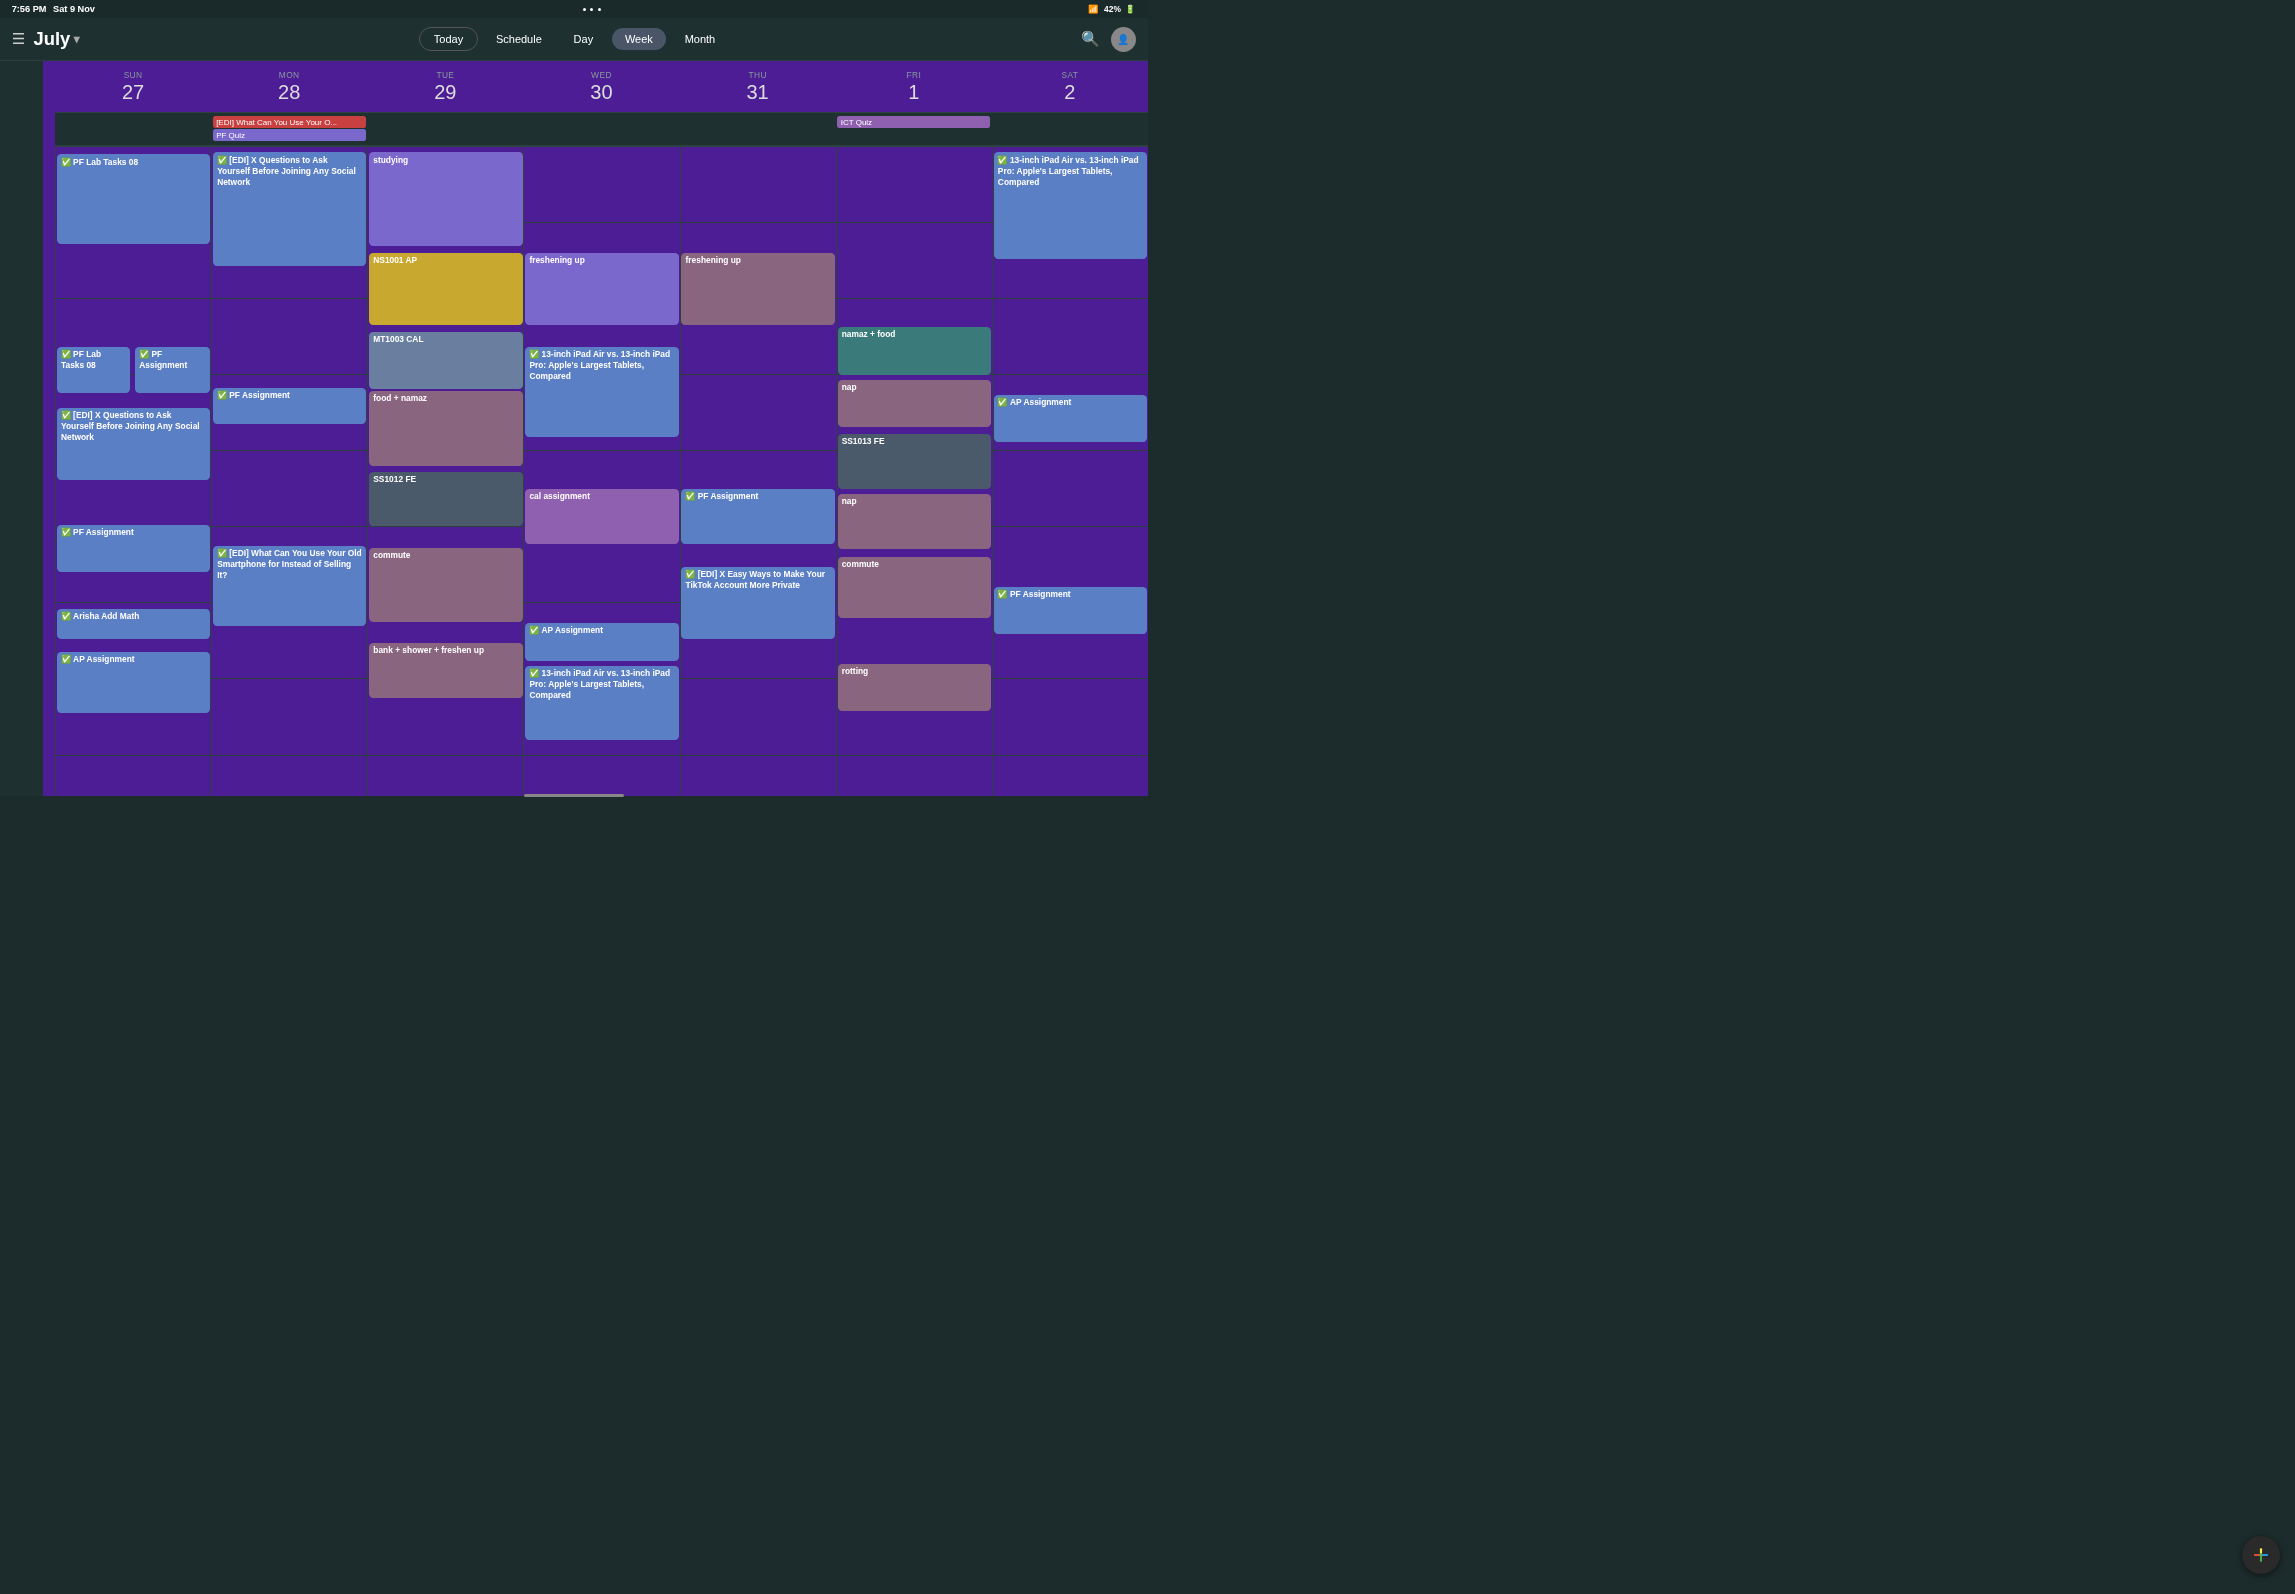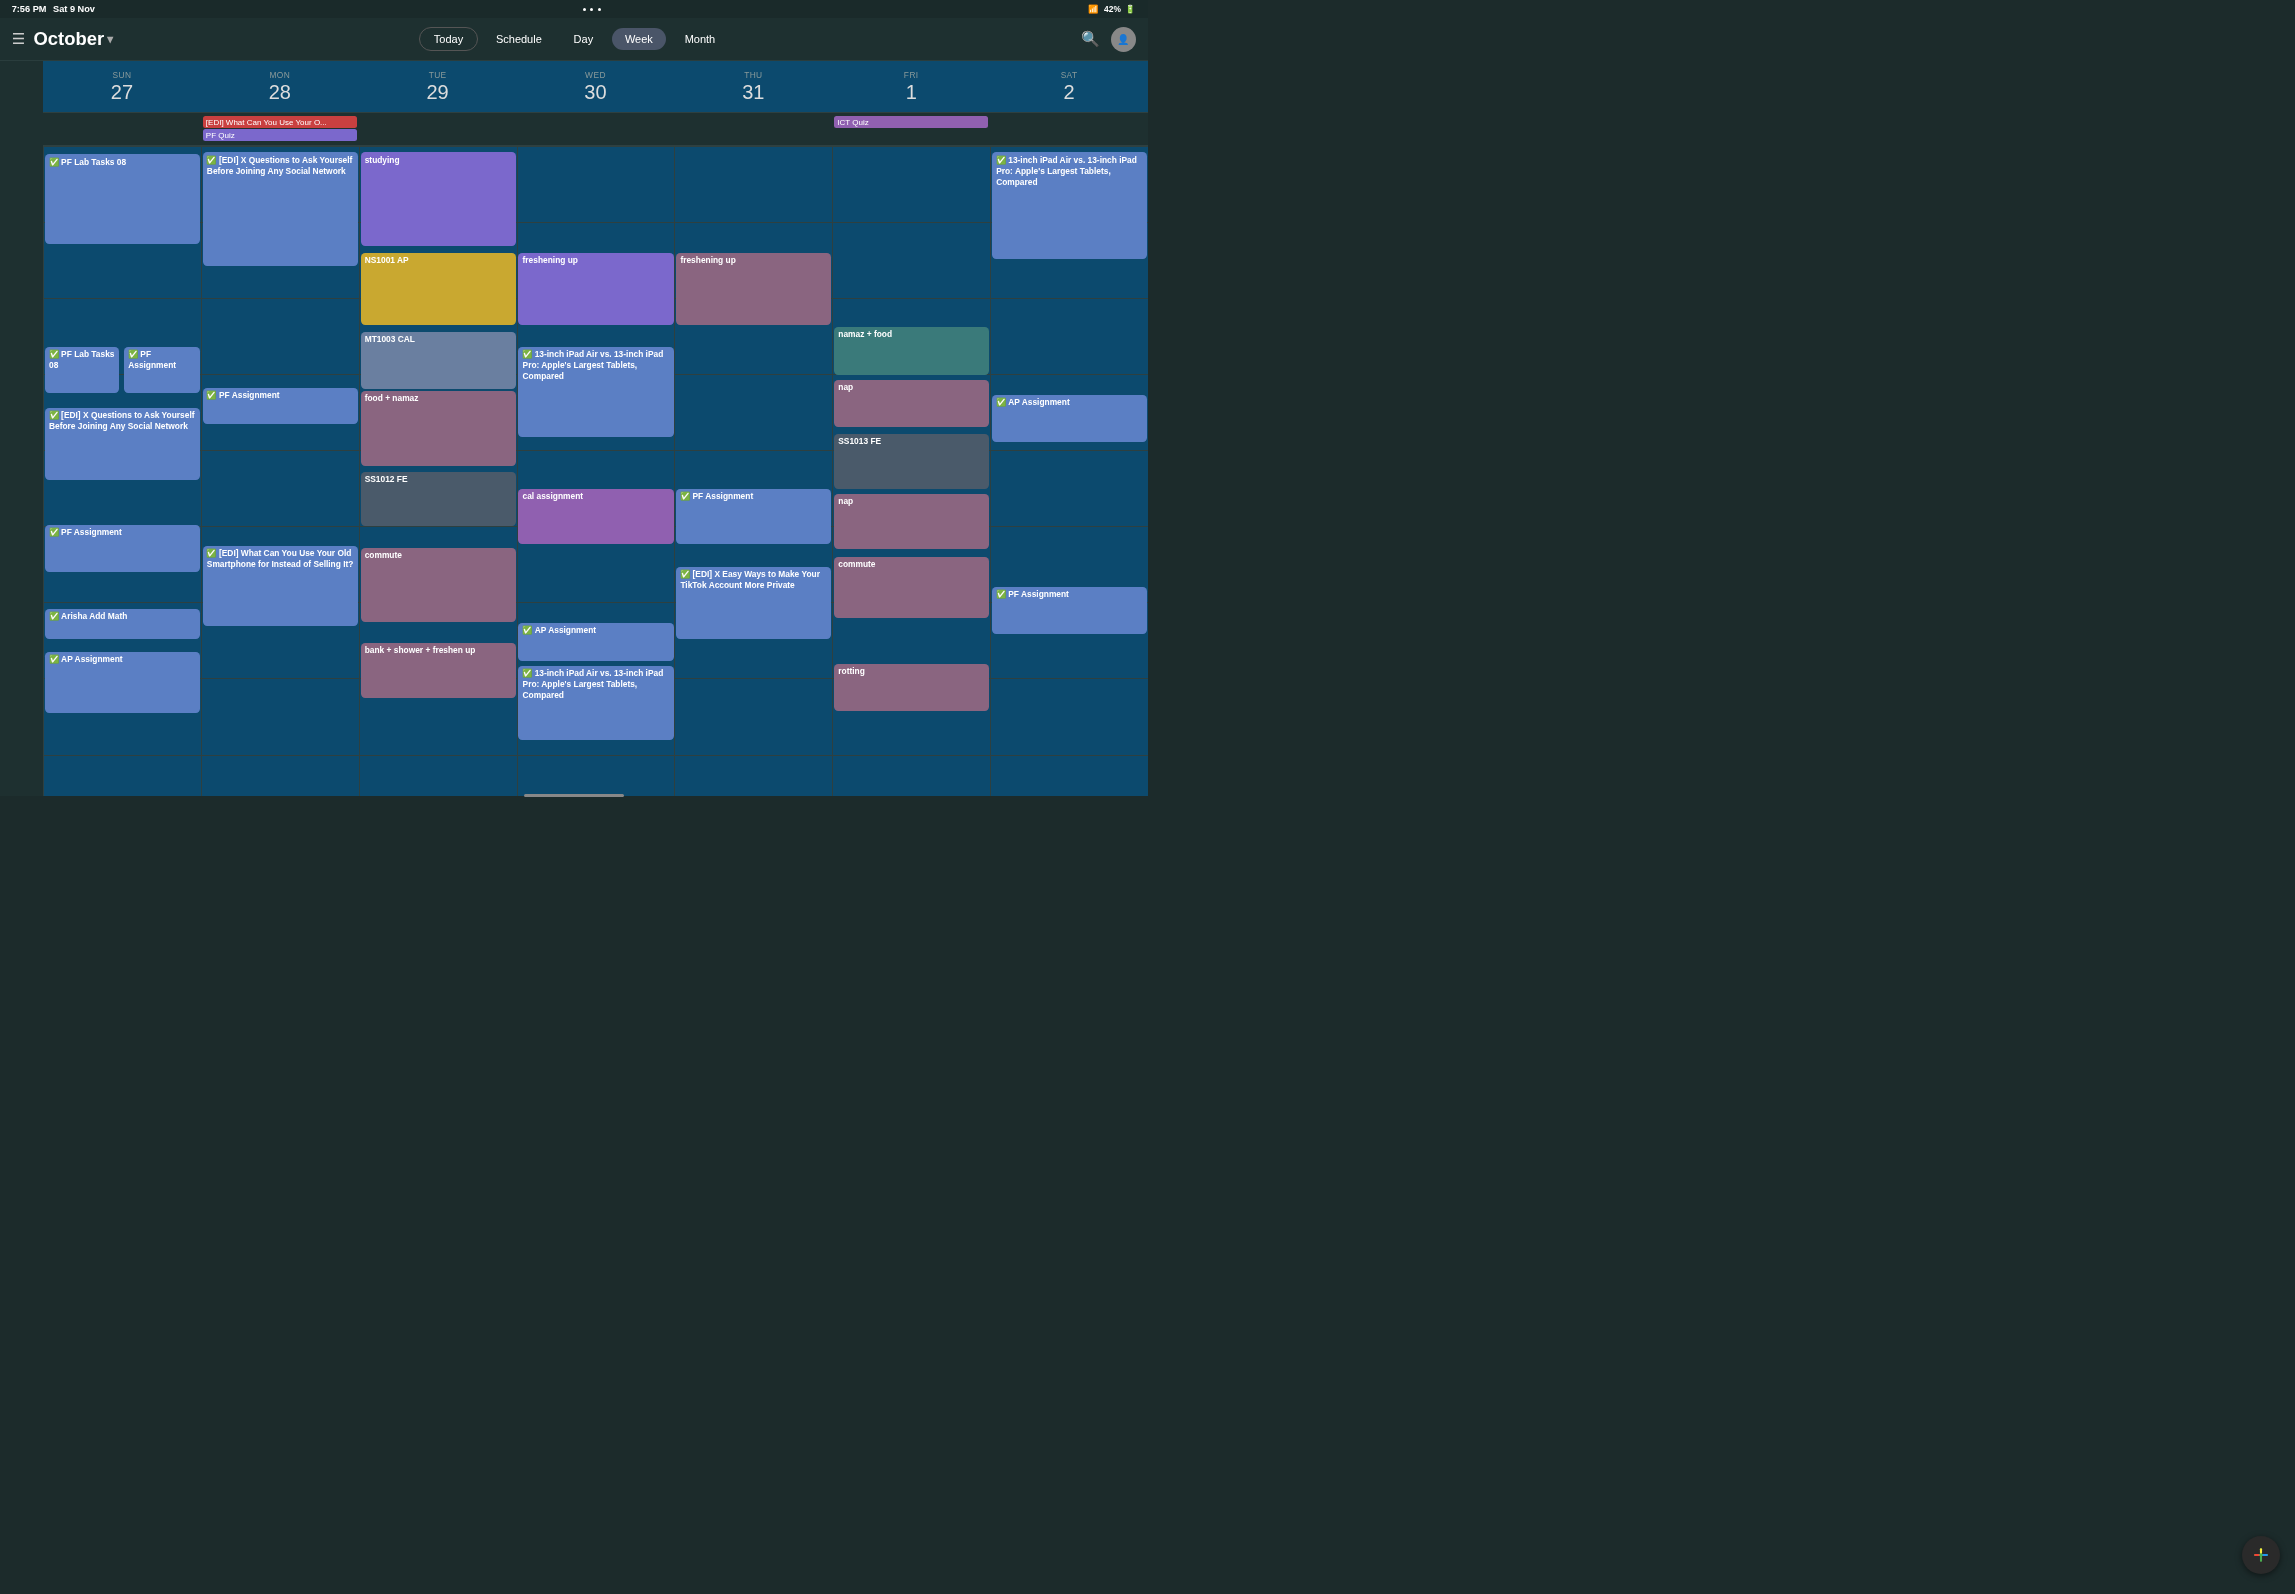--- a/index.html
+++ b/index.html
@@ -74,21 +74,22 @@
       background: #888;
       overflow: hidden;
       display: flex; align-items: center; justify-content: center;
       font-size: 10px;
     }
 
     
     .calendar-container {
       display: flex;
       height: calc(797px - 62px);
-      background: #0c4a6e;
+      background: #4c1d95;
+      gap: 12px;
     }
 
     .time-col {
       width: 43px;
       flex-shrink: 0;
       background: #1e3030;
     }
     .time-col-header { height: 52px; }
     .time-slot {
       height: 76px;
@@ -265,21 +266,21 @@
     <span>📶</span>
     <span>42%</span>
     <span>🔋</span>
   </div>
 </div>
 
 <div class="header">
   <div class="header-left">
     <span class="hamburger">☰</span>
     <div class="month-title">
-      <span>October</span>
+      <span>July</span>
       <span class="chevron-down">▾</span>
     </div>
   </div>
   <div class="header-center">
     <button class="nav-btn outline">Today</button>
     <button class="nav-btn">Schedule</button>
     <button class="nav-btn">Day</button>
     <button class="nav-btn active">Week</button>
     <button class="nav-btn">Month</button>
   </div>

